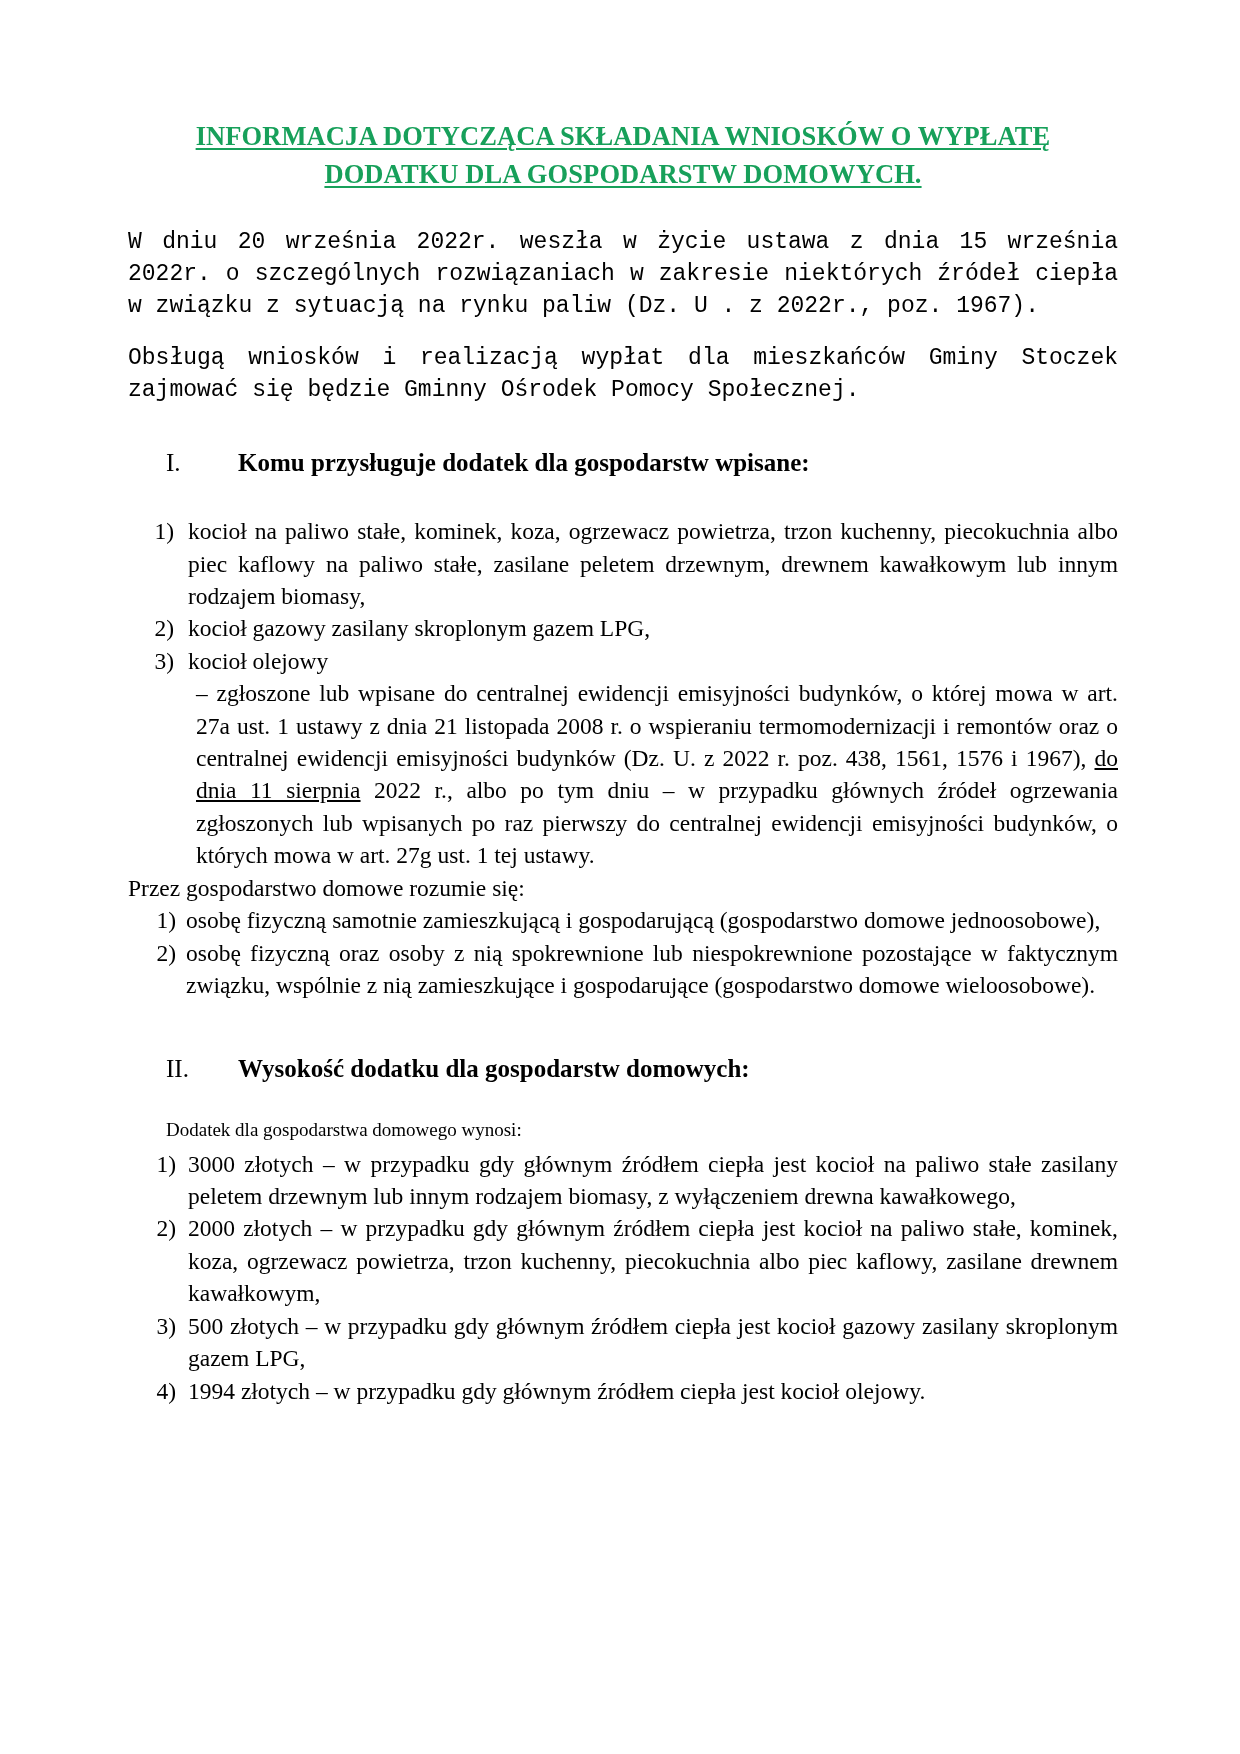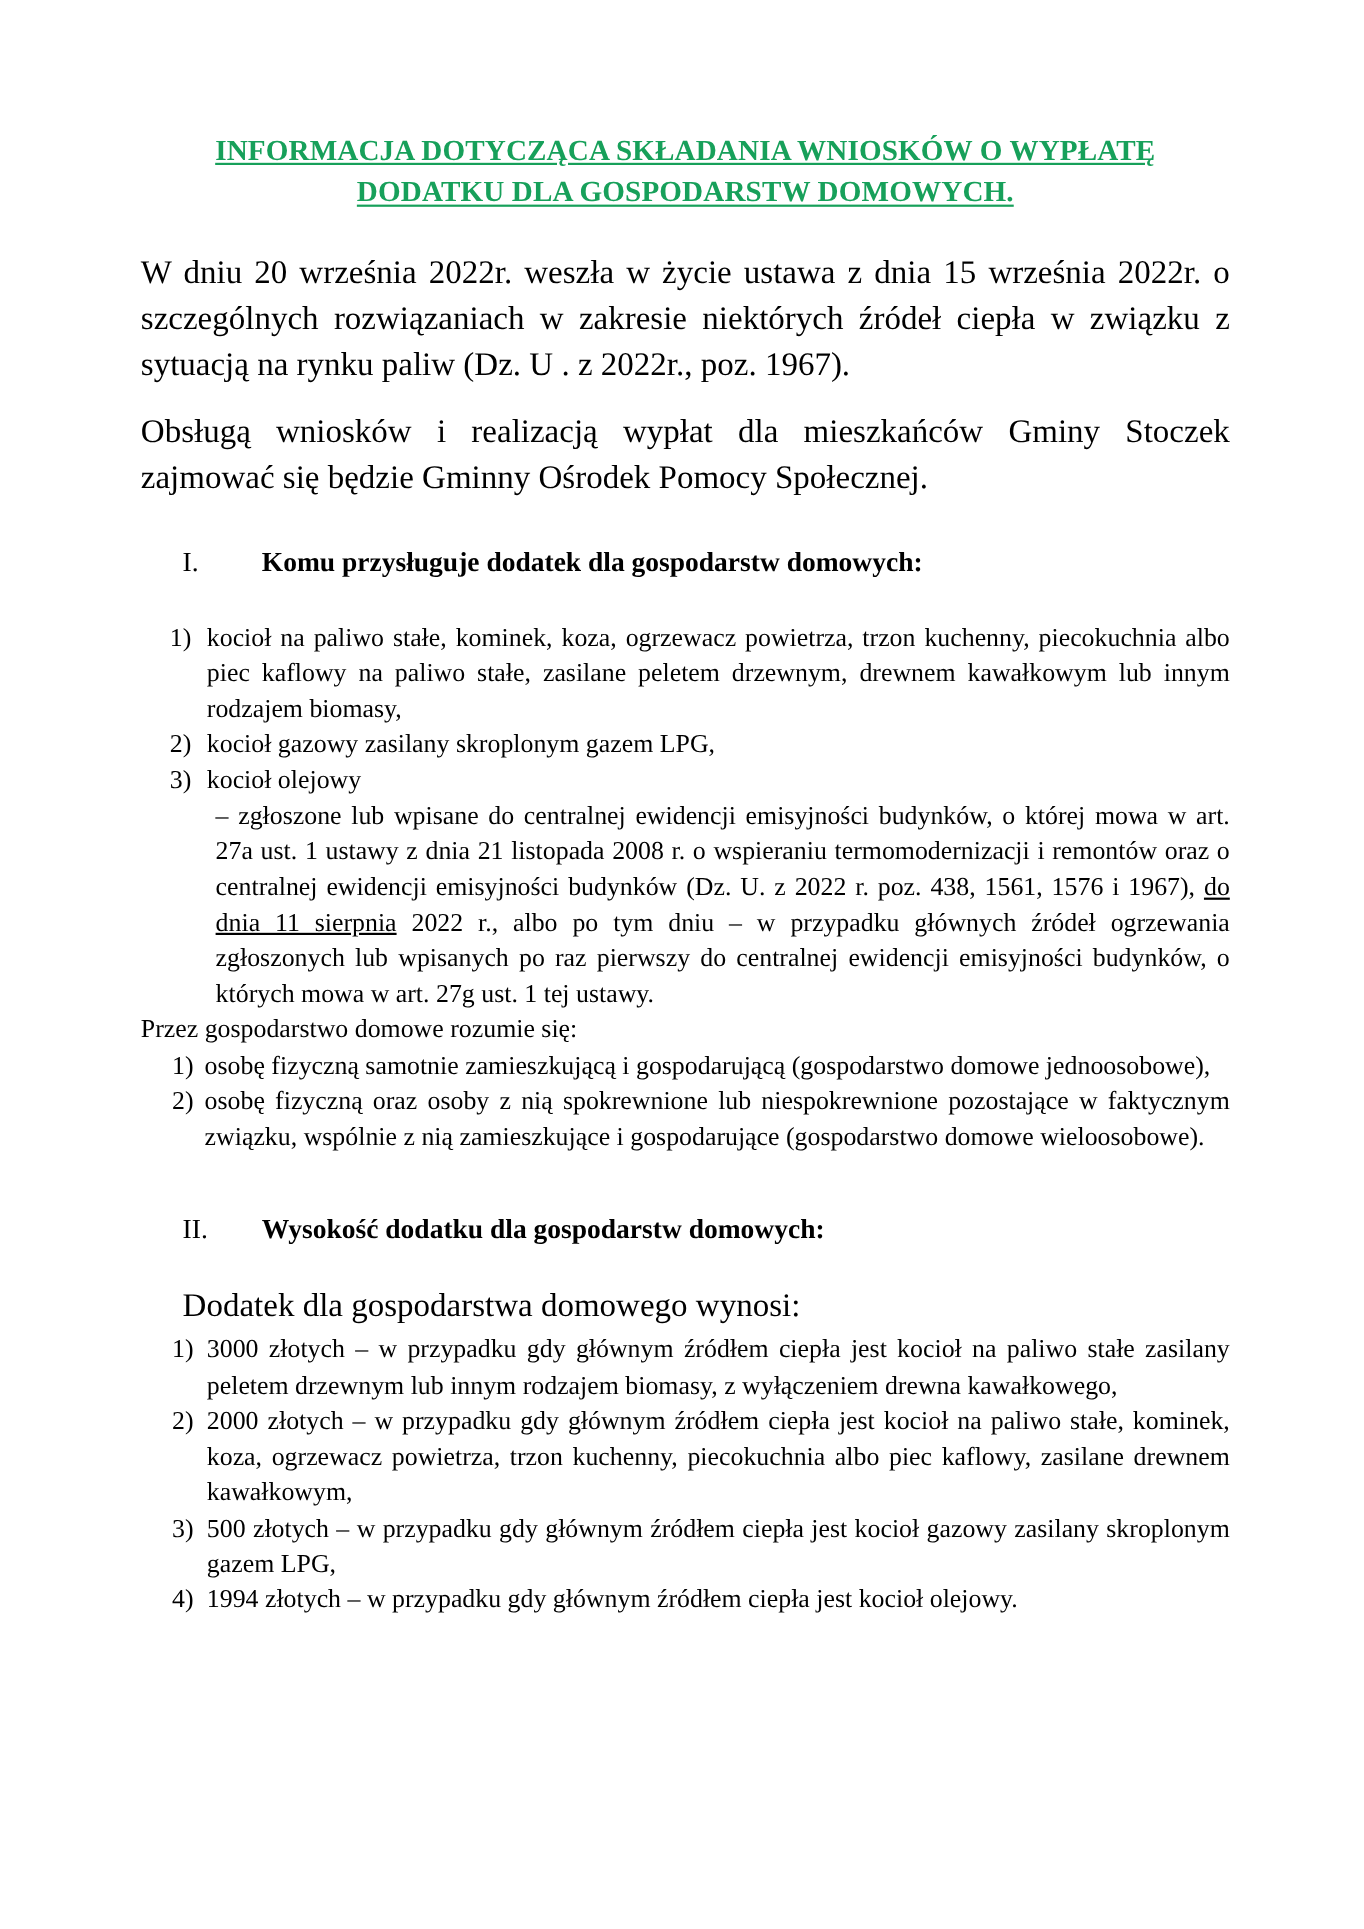--- a/index.html
+++ b/index.html
@@ -35,24 +35,25 @@
     display: block;
     white-space: nowrap;
   }
   .doc-title .u {
     text-decoration: underline;
     text-underline-offset: 3px;
     text-decoration-thickness: 2px;
   }
   p.body-par {
     margin: 0 0 20px 0;
-    font-size: 30px;
+    font-size: 23px;
     line-height: 1.39;
     text-align: justify;
     text-justify: inter-word;
+    font-family: Liberation Mono, monospace;
   }
   p.body-par.tight {
     margin-bottom: 0;
   }
   .roman-heading {
     display: flex;
     align-items: baseline;
     font-weight: bold;
     font-size: 25px;
     margin: 42px 0 38px 0;
@@ -112,21 +113,21 @@
   .intro-line {
     font-size: 23.5px;
     line-height: 1.38;
     margin: 0;
   }
   .list-b { padding-left: 2px; }
   .list-b > li .marker { width: 48px; padding-right: 10px; }
   .list-c { padding-left: 36px; }
   .list-c > li .marker { width: 48px; padding-right: 12px; }
   .sub-intro {
-    font-size: 30px;
+    font-size: 19px;
     line-height: 1.38;
     margin: 0 0 4px 0;
     padding-left: 38px;
   }
   b.amt { font-weight: normal; }
 </style>
 </head>
 <body>
 
 <div class="page">
@@ -135,21 +136,21 @@
     <span class="tl u">INFORMACJA DOTYCZĄCA SKŁADANIA WNIOSKÓW O WYPŁATĘ</span>
     <span class="tl u">DODATKU DLA GOSPODARSTW DOMOWYCH. </span>
   </h1>
 
   <p class="body-par">W dniu 20 września 2022r. weszła w życie ustawa z dnia 15 września 2022r. o szczególnych rozwiązaniach w zakresie niektórych źródeł ciepła w związku z sytuacją na rynku paliw (Dz. U . z 2022r., poz. 1967).</p>
 
   <p class="body-par">Obsługą wniosków i realizacją wypłat dla mieszkańców Gminy Stoczek zajmować się będzie Gminny Ośrodek Pomocy Społecznej.</p>
 
   <div class="roman-heading">
     <span class="num">I.</span>
-    <span class="htext">Komu przysługuje dodatek dla gospodarstw domowych:</span>
+    <span class="htext">Komu przysługuje dodatek dla gospodarstw wpisane:</span>
   </div>
 
 
   <ol class="numlist list-a">
     <li>
       <span class="marker">1)</span>
       <span class="itxt">kocioł na paliwo stałe, kominek, koza, ogrzewacz powietrza, trzon kuchenny, piecokuchnia albo piec kaflowy na paliwo stałe, zasilane peletem drzewnym, drewnem kawałkowym lub innym rodzajem biomasy,</span>
     </li>
     <li>
       <span class="marker">2)</span>

